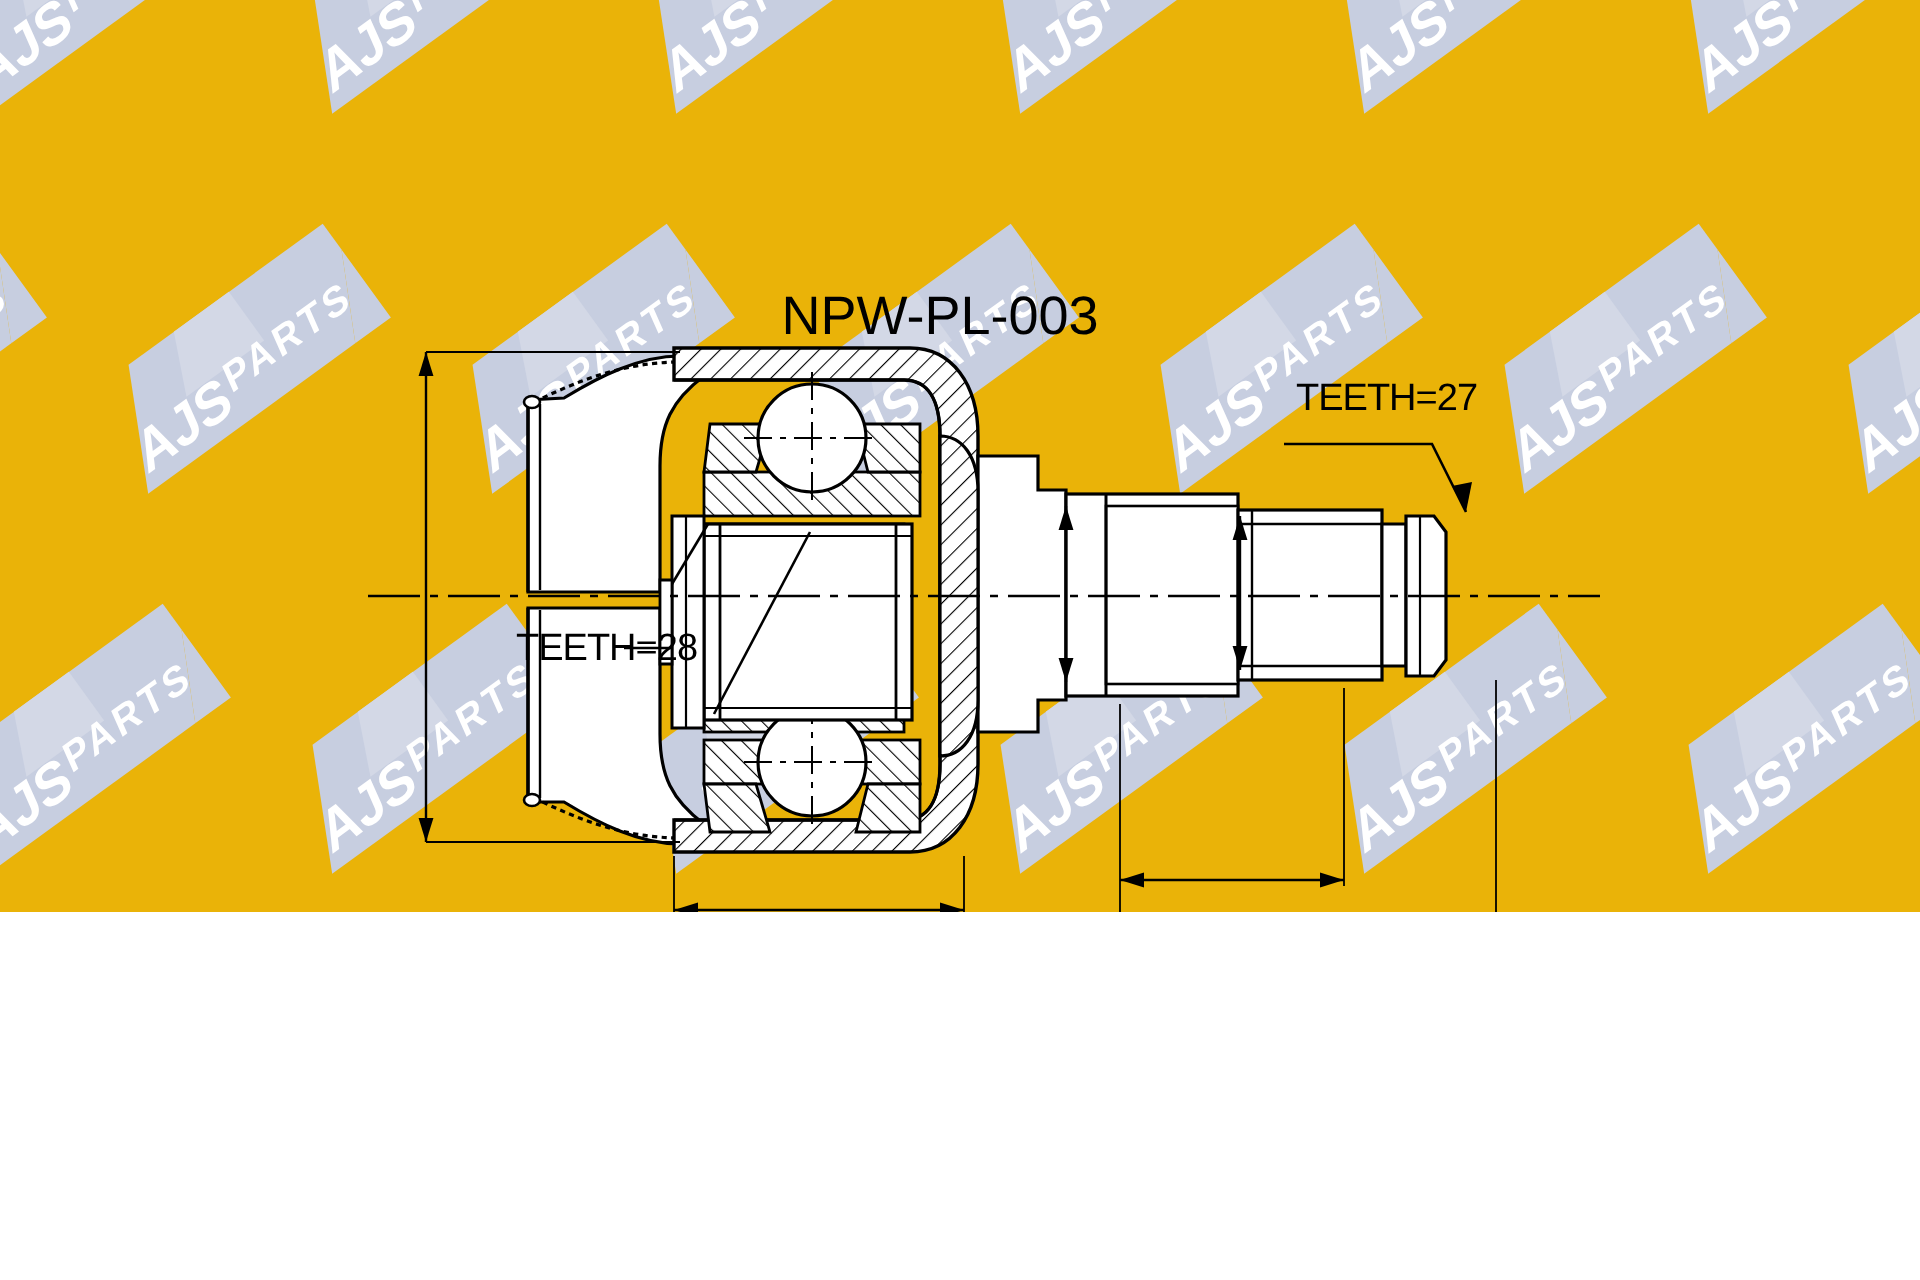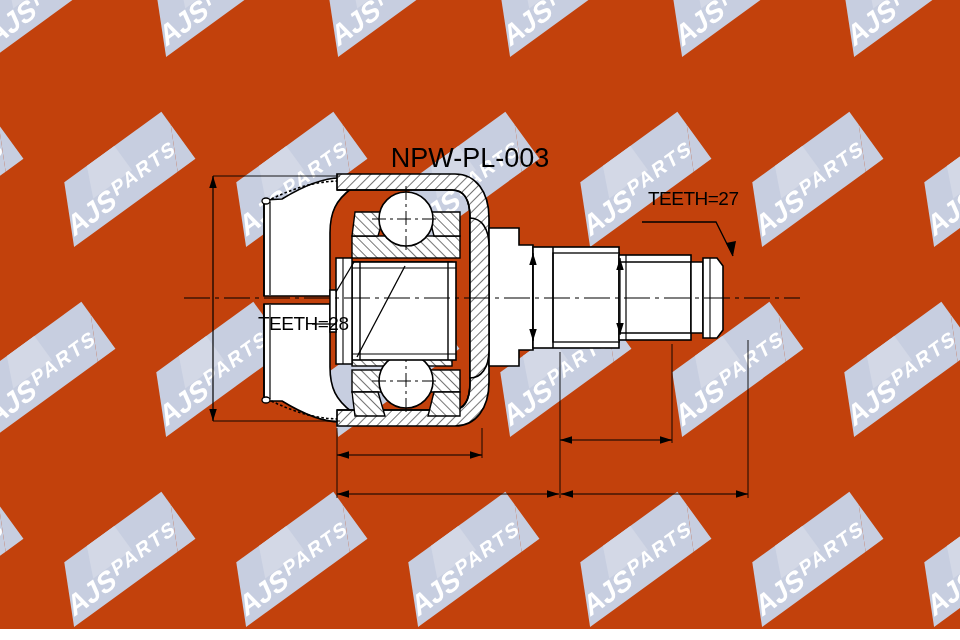--- a/index.html
+++ b/index.html
@@ -1,19 +1,19 @@
 <!DOCTYPE html>
 <html><head>
 <meta charset="utf-8">
 <style>
   html,body{margin:0;padding:0;background:#fff;}
   #page{
     position:relative;
-    width:960px;height:629px;
-    background:#c2410c;
+    width:960px;height:456px;
+    background:#eab308;
     overflow:hidden;
     font-family:"Liberation Sans", sans-serif;
   }
   #watermarks{position:absolute;left:0;top:0;width:960px;height:640px;}
   #drawing{position:absolute;left:0;top:0;width:960px;height:640px;}
   .wm-text{
     font-family:"Liberation Sans", sans-serif;
     font-weight:bold;
     fill:#ffffff;
   }

